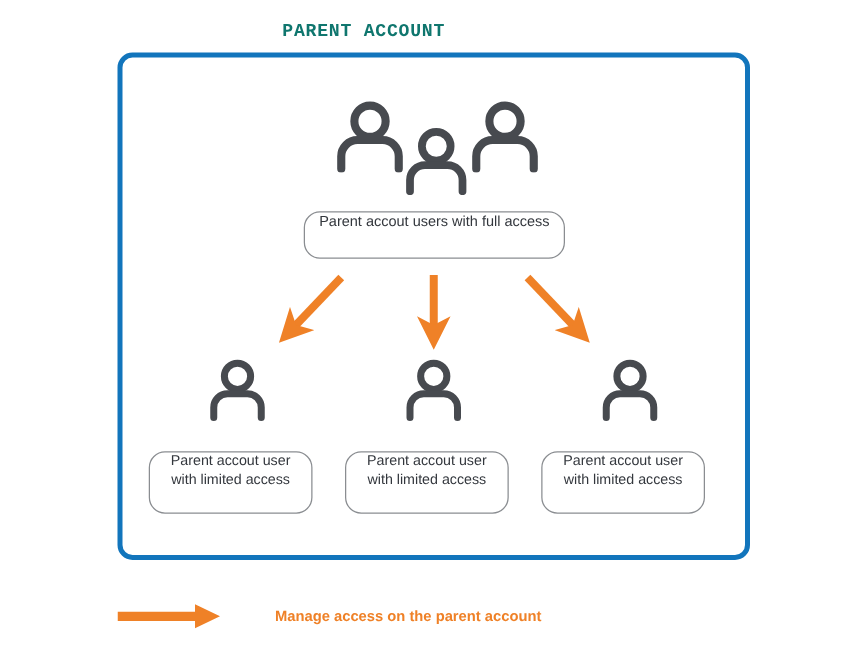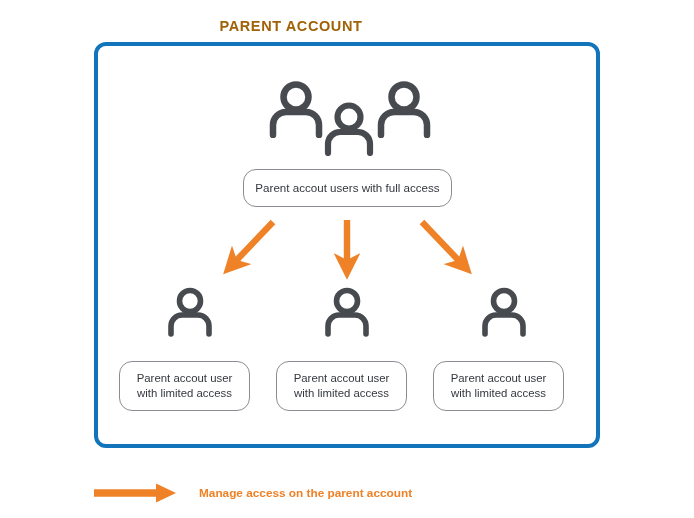--- a/index.html
+++ b/index.html
@@ -26,22 +26,23 @@
   
   #page-title {
     position: absolute;
     top: 18px;
     left: 0;
     width: 582px;
     text-align: center;
     font-size: 14.5px;
     font-weight: bold;
     letter-spacing: 0.6px;
-    color: #a16207;
+    color: #0f766e;
     white-space: nowrap;
+    font-family: Liberation Mono, monospace;
   }
 
   
   #account-frame {
     position: absolute;
     left: 94px;
     top: 42px;
     width: 506px;
     height: 406px;
     border: 4px solid #1275bc;
@@ -75,21 +76,20 @@
   }
 
   
   .label-box {
     position: absolute;
     box-sizing: border-box;
     border: 1.2px solid #8a8d91;
     border-radius: 13px;
     background: #ffffff;
     display: flex;
-    align-items: center;
     justify-content: center;
     text-align: center;
     color: #33373d;
     line-height: 1.32;
   }
 
   #primary-label-box {
     left: 243px;
     top: 169px;
     width: 209px;
@@ -120,21 +120,21 @@
     height: 30px;
     display: flex;
     align-items: center;
   }
   #legend-arrow-wrap {
     width: 84px;
     height: 22px;
     flex: 0 0 auto;
   }
   #legend-label {
-    margin-left: 21px;
+    margin-left: 42px;
     font-size: 11.8px;
     font-weight: bold;
     color: #ef8127;
     white-space: nowrap;
   }
 </style>
 </head>
 <body>
 
 <div id="diagram-canvas">

